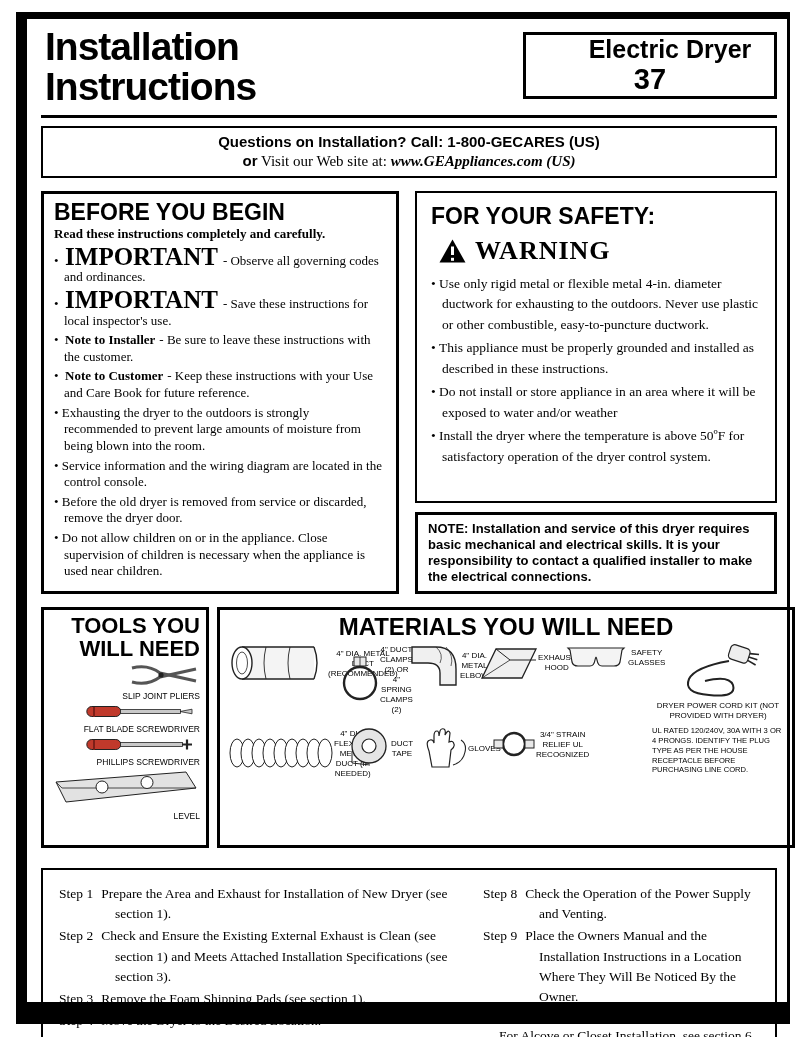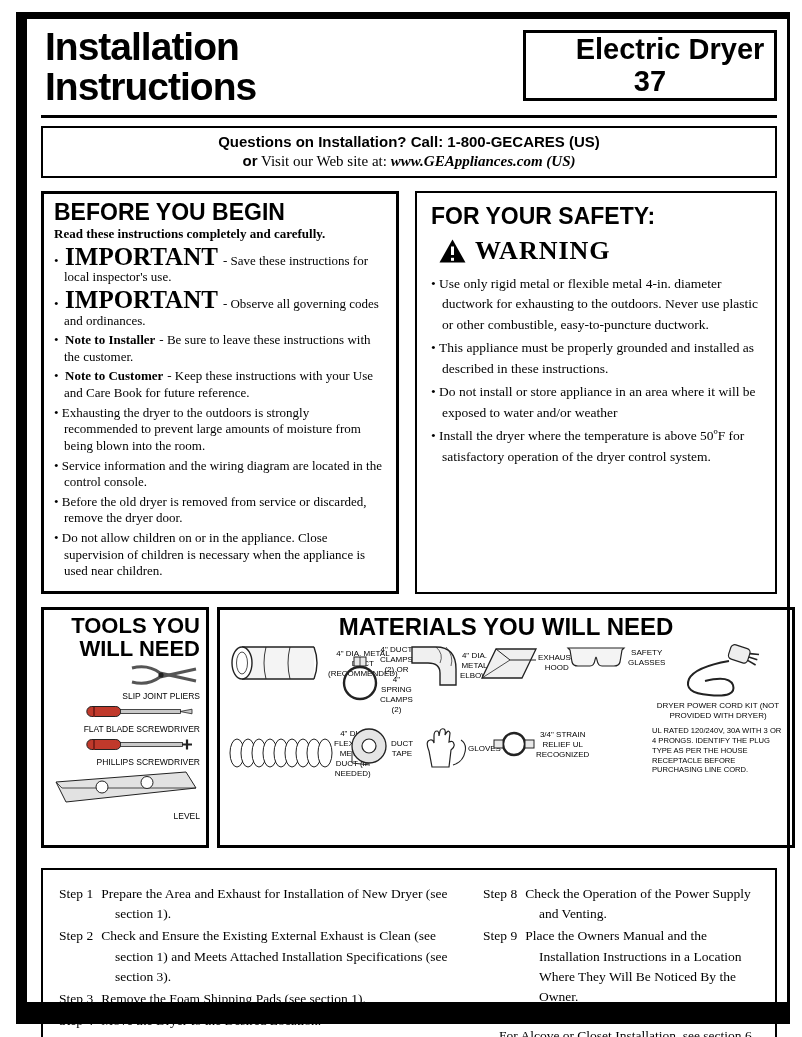--- a/index.html
+++ b/index.html
@@ -18,21 +18,21 @@
     padding:6px 10px 0 14px;
   }
   
   .header{display:flex;align-items:center;border-bottom:3px solid #000;padding-bottom:8px;}
   .title-block{flex:1;padding:2px 0 0 4px;}
   .title-line{font-family:"Liberation Sans",sans-serif;font-weight:bold;font-size:39px;line-height:1.02;letter-spacing:-1px;}
   .product-box{
     width:248px;border:3px solid #000;display:flex;flex-direction:column;justify-content:center;
     text-align:center;font-family:"Liberation Sans",sans-serif;font-weight:bold;
   }
-  .product-name{font-size:29px;line-height:1.15;margin-left:40px;}
+  .product-name{font-size:25px;line-height:1.15;margin-left:40px;}
   .product-page{font-size:29px;line-height:1.1;}
   
   .contact-box{margin-top:8px;border:2px solid #000;padding:5px 4px 6px;text-align:center;}
   .contact-l1{font-family:"Liberation Sans",sans-serif;font-weight:bold;font-size:15px;}
   .contact-l2{font-size:15px;margin-top:2px;}
   .contact-or{font-family:"Liberation Sans",sans-serif;font-weight:bold;}
   .contact-url{font-weight:bold;font-style:italic;}
   
   .cols{display:flex;gap:16px;margin-top:13px;align-items:stretch;}
   .before-box{width:358px;box-sizing:border-box;border:3px solid #000;padding:6px 10px 8px;}
@@ -109,24 +109,24 @@
       </div>
     </div>
 
     <div class="cols">
 
       <div class="before-box">
         <div class="before-title">BEFORE YOU BEGIN</div>
         <div class="before-sub">Read these instructions completely and carefully.</div>
         <ul class="before-list">
           <li class="b-item">
-            <span class="imp-lead">IMPORTANT</span><span>- Save these instructions for local inspector's use.</span>
+            <span class="imp-lead">IMPORTANT</span><span>- Observe all governing codes and ordinances.</span>
           </li>
           <li class="b-item">
-            <span class="imp-lead">IMPORTANT</span><span>- Observe all governing codes and ordinances.</span>
+            <span class="imp-lead">IMPORTANT</span><span>- Save these instructions for local inspector's use.</span>
           </li>
           <li class="b-item">
             <span class="note-lead">Note to Installer</span><span>- Be sure to leave these instructions with the customer.</span>
           </li>
           <li class="b-item">
             <span class="note-lead">Note to Customer</span><span>- Keep these instructions with your Use and Care Book for future reference.</span>
           </li>
           <li class="b-item"><span>Exhausting the dryer to the outdoors is strongly recommended to prevent large amounts of moisture from being blown into the room.</span></li>
           <li class="b-item"><span>Service information and the wiring diagram are located in the control console.</span></li>
           <li class="b-item"><span>Before the old dryer is removed from service or discarded, remove the dryer door.</span></li>
@@ -147,20 +147,21 @@
             </span>
             <span class="warning-text">WARNING</span>
           </div>
           <ul class="safety-list">
             <li class="s-item">Use only rigid metal or flexible metal 4-in. diameter ductwork for exhausting to the outdoors. Never use plastic or other combustible, easy-to-puncture ductwork.</li>
             <li class="s-item">This appliance must be properly grounded and installed as described in these instructions.</li>
             <li class="s-item">Do not install or store appliance in an area where it will be exposed to water and/or weather</li>
             <li class="s-item">Install the dryer where the temperature is above 50ºF for satisfactory operation of the dryer control system.</li>
           </ul>
         </div>
+        <div class="note-box">NOTE: Installation and service of this dryer requires basic mechanical and electrical skills. It is your responsibility to contact a qualified installer to make the electrical connections.</div>
       </div>
     </div>
 
     <div class="tm-row">
 
       <div class="tools-box">
         <div class="tools-title">TOOLS YOU WILL NEED</div>
 
         <div class="tool-item">
           <span class="icon">

